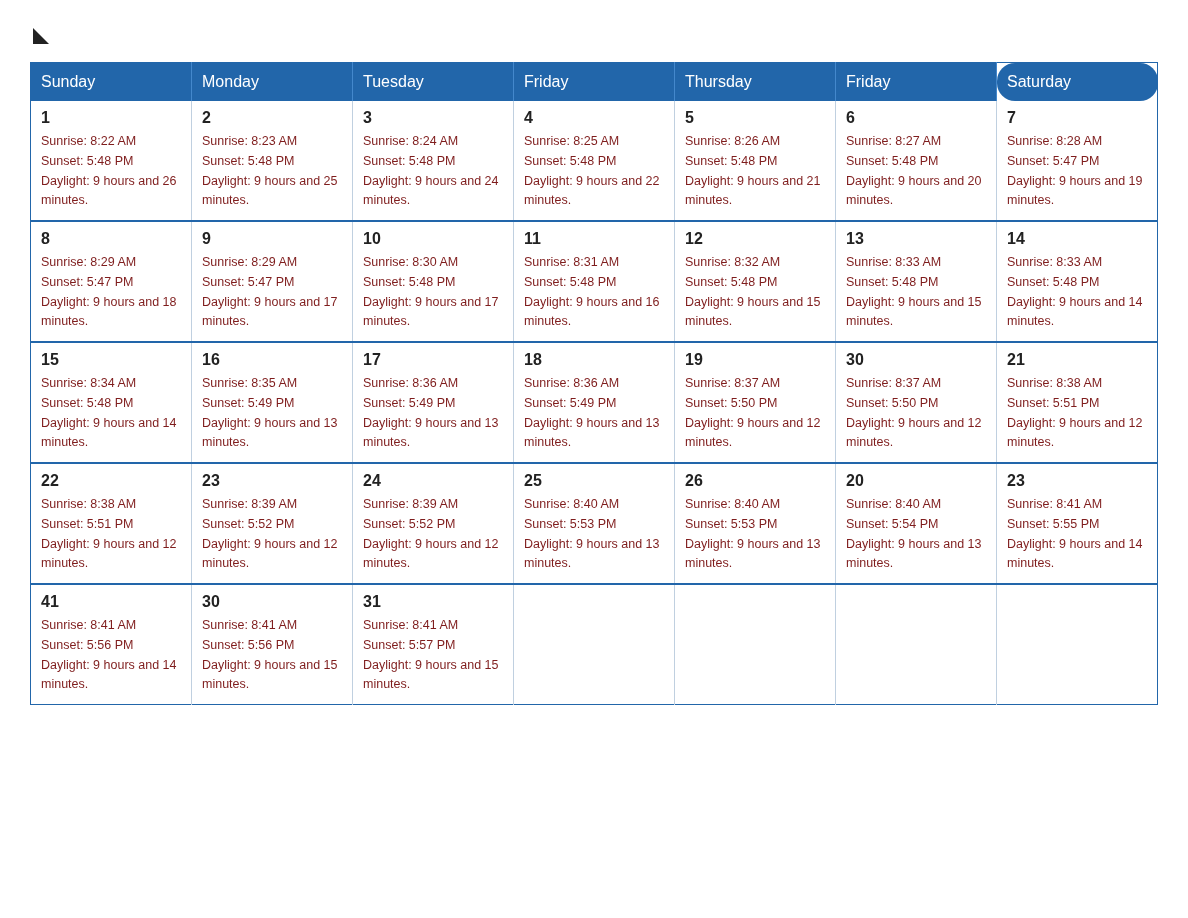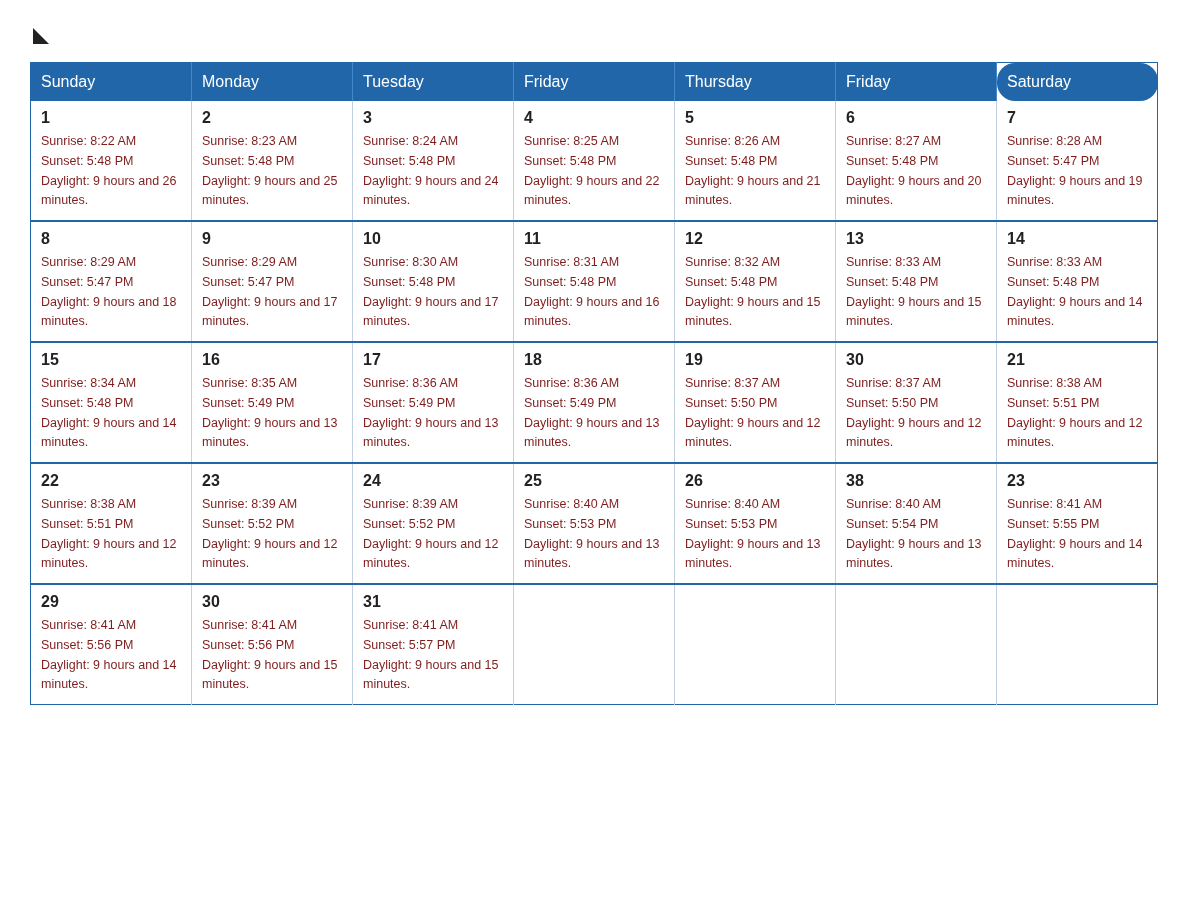--- a/index.html
+++ b/index.html
@@ -236,31 +236,31 @@
       </td>
         <td>
         <span class="day-num">25</span>
         <span class="day-info">Sunrise: 8:40 AM<br>Sunset: 5:53 PM<br>Daylight: 9 hours and 13 minutes.</span>
       </td>
         <td>
         <span class="day-num">26</span>
         <span class="day-info">Sunrise: 8:40 AM<br>Sunset: 5:53 PM<br>Daylight: 9 hours and 13 minutes.</span>
       </td>
         <td>
-        <span class="day-num">38</span>
+        <span class="day-num">20</span>
         <span class="day-info">Sunrise: 8:40 AM<br>Sunset: 5:54 PM<br>Daylight: 9 hours and 13 minutes.</span>
       </td>
         <td>
         <span class="day-num">23</span>
         <span class="day-info">Sunrise: 8:41 AM<br>Sunset: 5:55 PM<br>Daylight: 9 hours and 14 minutes.</span>
       </td>
       </tr>
       <tr>
         <td>
-        <span class="day-num">29</span>
+        <span class="day-num">41</span>
         <span class="day-info">Sunrise: 8:41 AM<br>Sunset: 5:56 PM<br>Daylight: 9 hours and 14 minutes.</span>
       </td>
         <td>
         <span class="day-num">30</span>
         <span class="day-info">Sunrise: 8:41 AM<br>Sunset: 5:56 PM<br>Daylight: 9 hours and 15 minutes.</span>
       </td>
         <td>
         <span class="day-num">31</span>
         <span class="day-info">Sunrise: 8:41 AM<br>Sunset: 5:57 PM<br>Daylight: 9 hours and 15 minutes.</span>
       </td>

